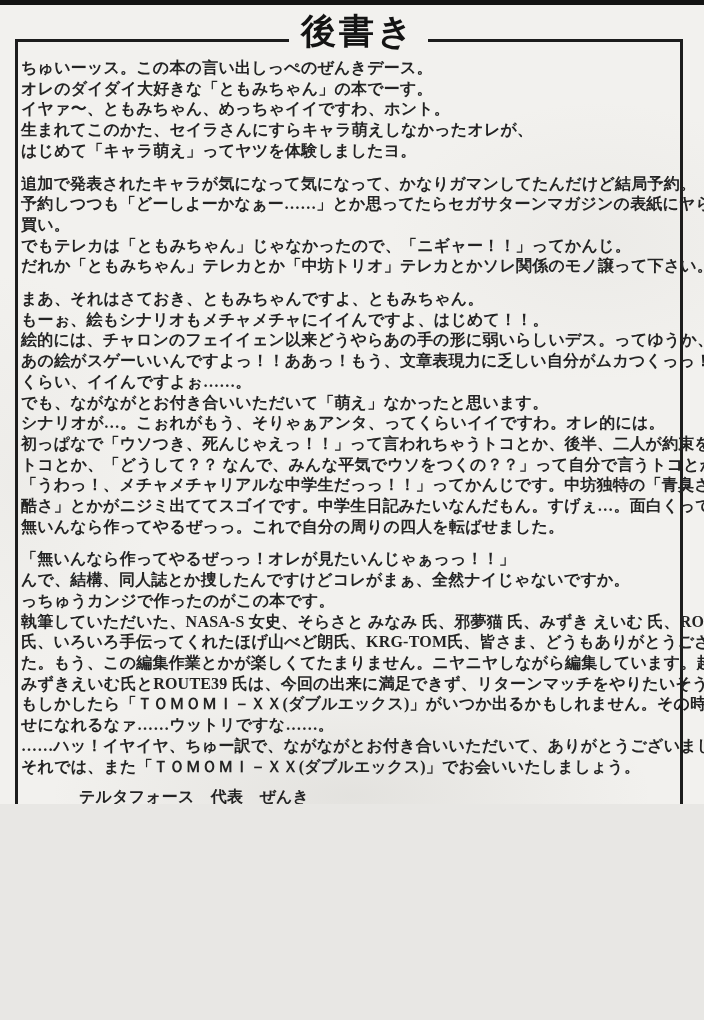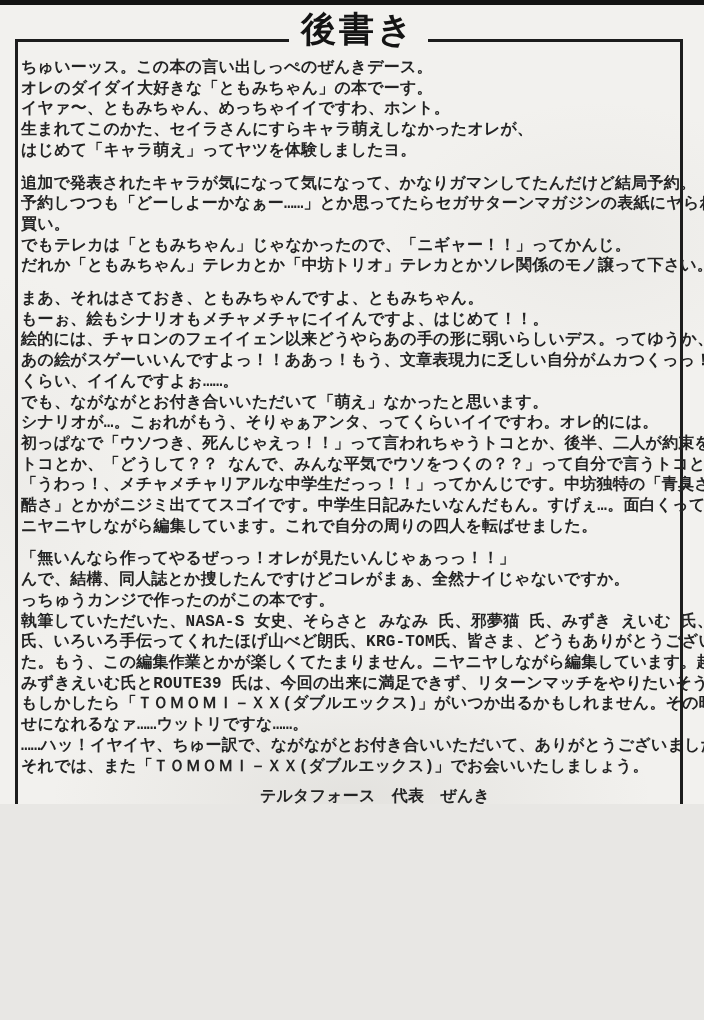--- a/index.html
+++ b/index.html
@@ -7,21 +7,21 @@
     position: relative;
     width: 704px;
     height: 804px;
     margin: 0 auto;
     background: #f2f1ee;
     background-image:
       radial-gradient(ellipse 300px 200px at 85% 30%, rgba(180,178,172,0.10), transparent 70%),
       radial-gradient(ellipse 400px 160px at 50% 99%, rgba(160,158,152,0.18), transparent 75%),
       radial-gradient(ellipse 200px 300px at 2% 60%, rgba(180,178,172,0.08), transparent 70%);
     overflow: hidden;
-    font-family: Liberation Mono, monospace;
+    font-family: Liberation Serif, serif;
   }
   .scan-bar-top {
     position: absolute; top: 0; left: 0; width: 100%; height: 5px;
     background: #141414;
   }
   .frame {
     position: absolute; left: 15px; top: 39px;
     width: 668px; height: 953px;
     border: 3px solid #1d1d1d;
     box-sizing: border-box;
@@ -42,21 +42,20 @@
     font-size: 16px; line-height: 20.7px;
     font-weight: bold;
     letter-spacing: 0.2px;
     color: #242424;
     z-index: 2;
   }
   .para + .para { margin-top: 12px; }
   .line { white-space: nowrap; }
   .sig {
     margin-top: 10px;
-    text-align: center;
     padding-left: 58px;
     white-space: nowrap;
   }
   .ps {
     margin-top: 28px;
     padding-left: 7px;
     white-space: nowrap;
   }
   .page-number {
     position: absolute; left: 21px; top: 972px;
@@ -99,21 +98,21 @@
       <div class="line">もーぉ、絵もシナリオもメチャメチャにイイんですよ、はじめて！！。</div>
       <div class="line">絵的には、チャロンのフェイイェン以来どうやらあの手の形に弱いらしいデス。ってゆうか、とにかく</div>
       <div class="line">あの絵がスゲーいいんですよっ！！ああっ！もう、文章表現力に乏しい自分がムカつくっっ！！。って</div>
       <div class="line">くらい、イイんですよぉ……。</div>
       <div class="line">でも、ながながとお付き合いいただいて「萌え」なかったと思います。</div>
       <div class="line">シナリオが…。こぉれがもう、そりゃぁアンタ、ってくらいイイですわ。オレ的には。</div>
       <div class="line">初っぱなで「ウソつき、死んじゃえっ！！」って言われちゃうトコとか、後半、二人が約束を守らない</div>
       <div class="line">トコとか、「どうして？？ なんで、みんな平気でウソをつくの？？」って自分で言うトコとか。</div>
       <div class="line">「うわっ！、メチャメチャリアルな中学生だっっ！！」ってかんじです。中坊独特の「青臭さ」とか「残</div>
       <div class="line">酷さ」とかがニジミ出ててスゴイです。中学生日記みたいなんだもん。すげぇ…。面白くって、ドキド</div>
-      <div class="line">ニヤニヤしながら編集しています。これで自分の周りの四人を転ばせました。</div>
+      <div class="line">無いんなら作ってやるぜっっ。これで自分の周りの四人を転ばせました。</div>
     </div>
 
 
     <div class="para">
       <div class="line">「無いんなら作ってやるぜっっ！オレが見たいんじゃぁっっ！！」</div>
       <div class="line">んで、結構、同人誌とか捜したんですけどコレがまぁ、全然ナイじゃないですか。</div>
       <div class="line">っちゅうカンジで作ったのがこの本です。</div>
       <div class="line">執筆していただいた、NASA-S 女史、そらさと みなみ 氏、邪夢猫 氏、みずき えいむ 氏、ROUTE39</div>
       <div class="line">氏、いろいろ手伝ってくれたほげ山べど朗氏、KRG-TOM氏、皆さま、どうもありがとうございまし</div>
       <div class="line">た。もう、この編集作業とかが楽しくてたまりません。ニヤニヤしながら編集しています。超幸せッス。</div>

